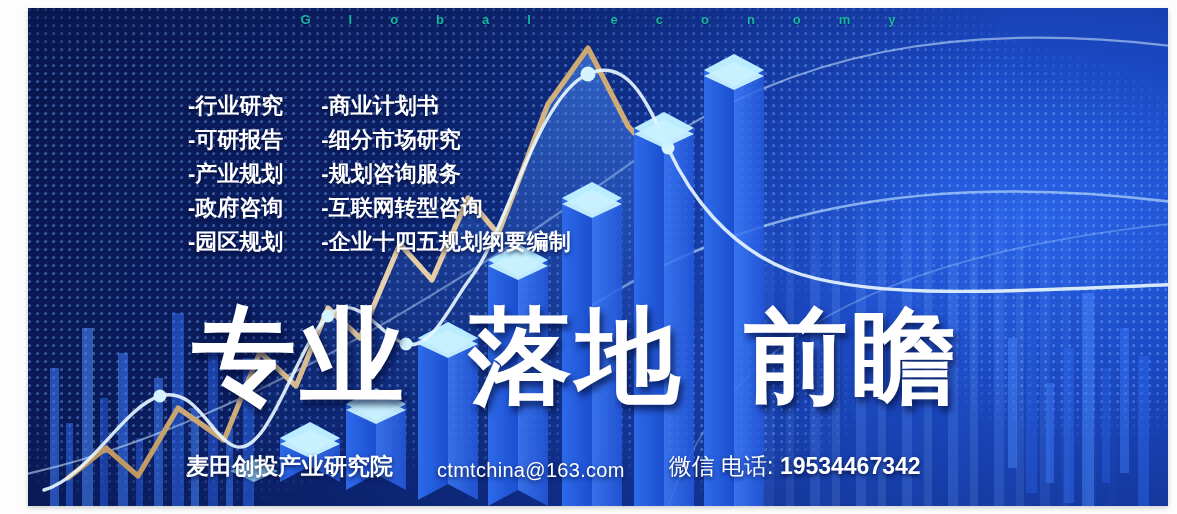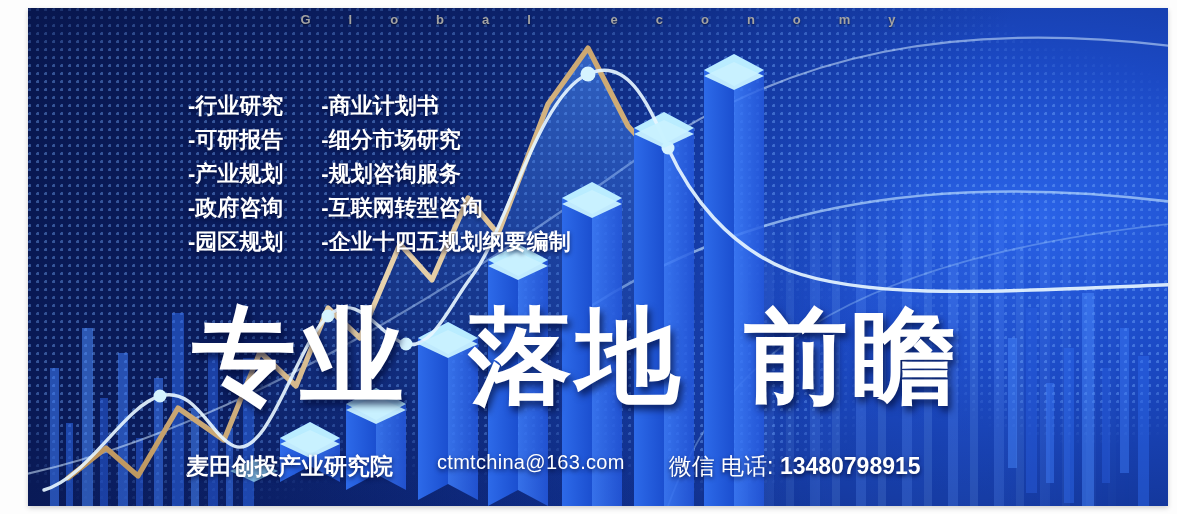--- a/index.html
+++ b/index.html
@@ -91,37 +91,37 @@
                         linear-gradient(180deg,transparent 34%, #000 56%, #000 100%);
      mask-image:linear-gradient(90deg,transparent 58%, #000 70%, #000 84%, transparent 97%),
                 linear-gradient(180deg,transparent 34%, #000 56%, #000 100%);
      -webkit-mask-composite:source-in;mask-composite:intersect;}
 
   
   #art{position:absolute;inset:0;width:1140px;height:498px;}
 
   
   #kicker{position:absolute;left:0;right:0;top:4px;height:24px;
-          text-align:center;color:#a3a3a3;font-size:13px;font-weight:600;
+          text-align:center;color:#14b8a6;font-size:13px;font-weight:600;
           letter-spacing:38px;text-indent:38px;white-space:nowrap;
           text-shadow:0 1px 2px rgba(0,0,0,.5);}
 
   #svc{position:absolute;left:160px;top:82px;display:flex;gap:38px;}
   .col{display:flex;flex-direction:column;gap:3px;}
   .svc-item{color:#ffffff;font-size:22px;font-weight:700;line-height:31px;
             white-space:nowrap;text-shadow:0 2px 4px rgba(0,10,50,.75);}
 
   #headline{position:absolute;left:164px;top:296px;display:flex;
             align-items:flex-start;gap:60px;}
   .hl-word{color:#ffffff;font-size:104px;font-weight:700;line-height:104px;
            letter-spacing:4px;white-space:nowrap;
            text-shadow:3px 5px 7px rgba(2,12,56,.70);}
 
   #footer{position:absolute;left:158px;top:443px;display:flex;
-          align-items:flex-start;gap:44px;white-space:nowrap;}
+          align-items:flex-end;gap:44px;white-space:nowrap;}
   .ft{color:#ffffff;font-size:23px;font-weight:700;
       text-shadow:0 2px 4px rgba(0,10,50,.8);}
   .ft-mail{font-size:20px;font-weight:500;letter-spacing:.3px;}
   .ft-phone{font-size:23px;font-weight:500;}
   .ft-phone b{font-weight:700;}
 </style>
 </head>
 <body>
 
 <div id="page">
@@ -250,17 +250,17 @@
 
     <div id="headline">
       <span class="hl-word">专业</span>
       <span class="hl-word">落地</span>
       <span class="hl-word">前瞻</span>
     </div>
 
     <div id="footer">
       <span class="ft">麦田创投产业研究院</span>
       <span class="ft ft-mail">ctmtchina@163.com</span>
-      <span class="ft ft-phone"><span>微信 电话:</span> <b>13480798915</b></span>
+      <span class="ft ft-phone"><span>微信 电话:</span> <b>19534467342</b></span>
     </div>
 
   </div>
 </div>
 
 </body></html>

